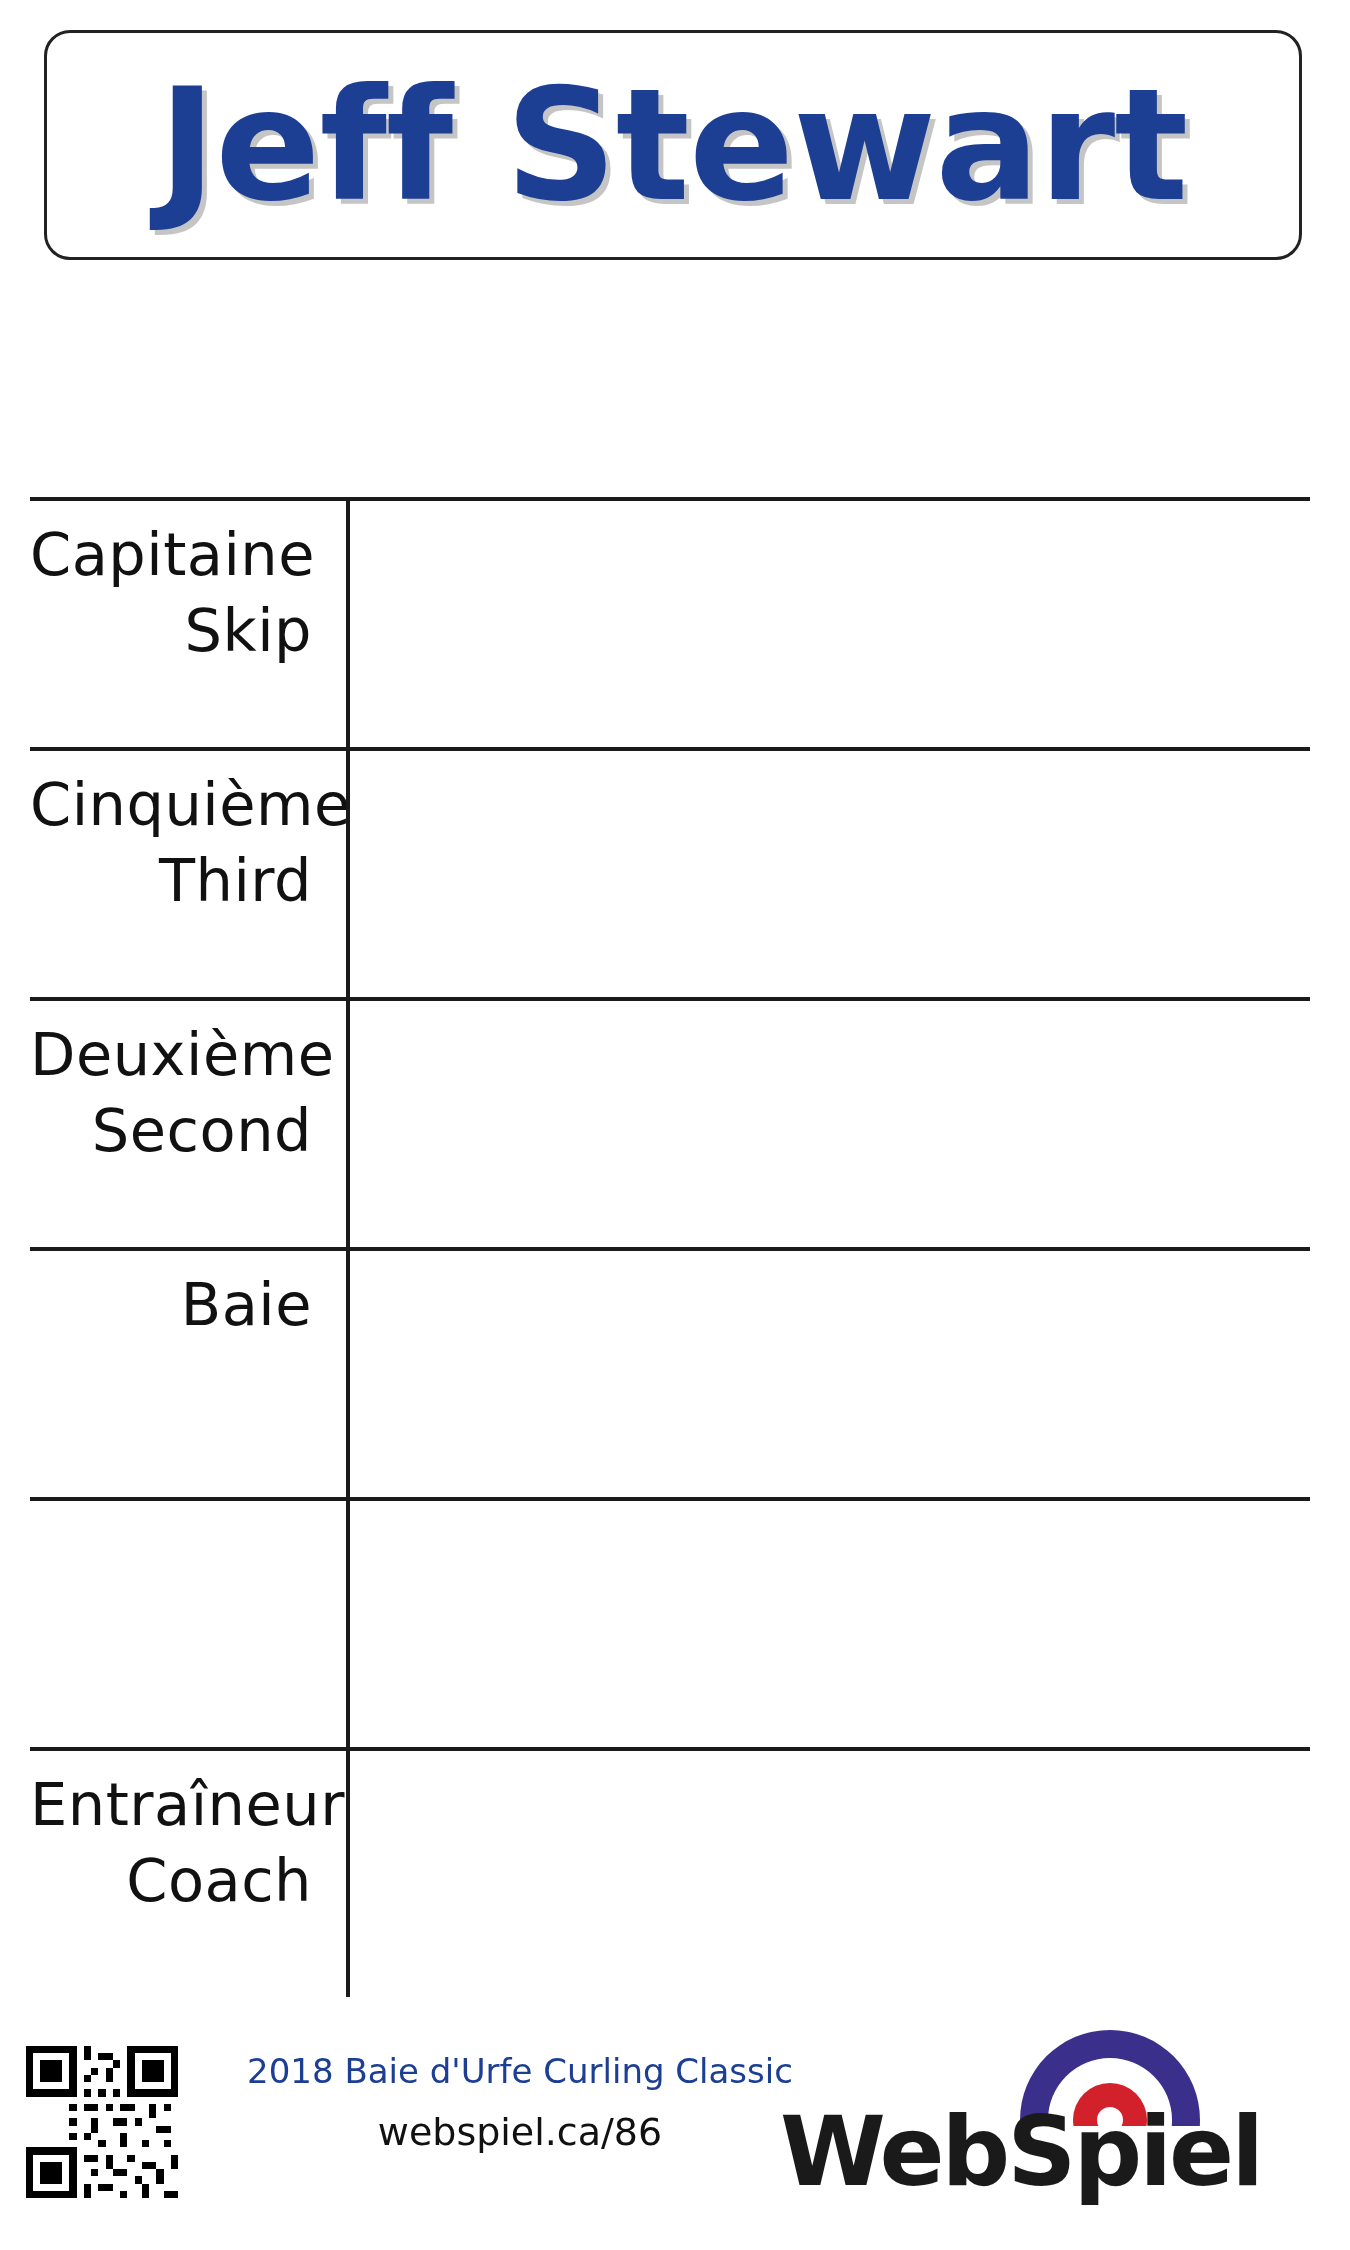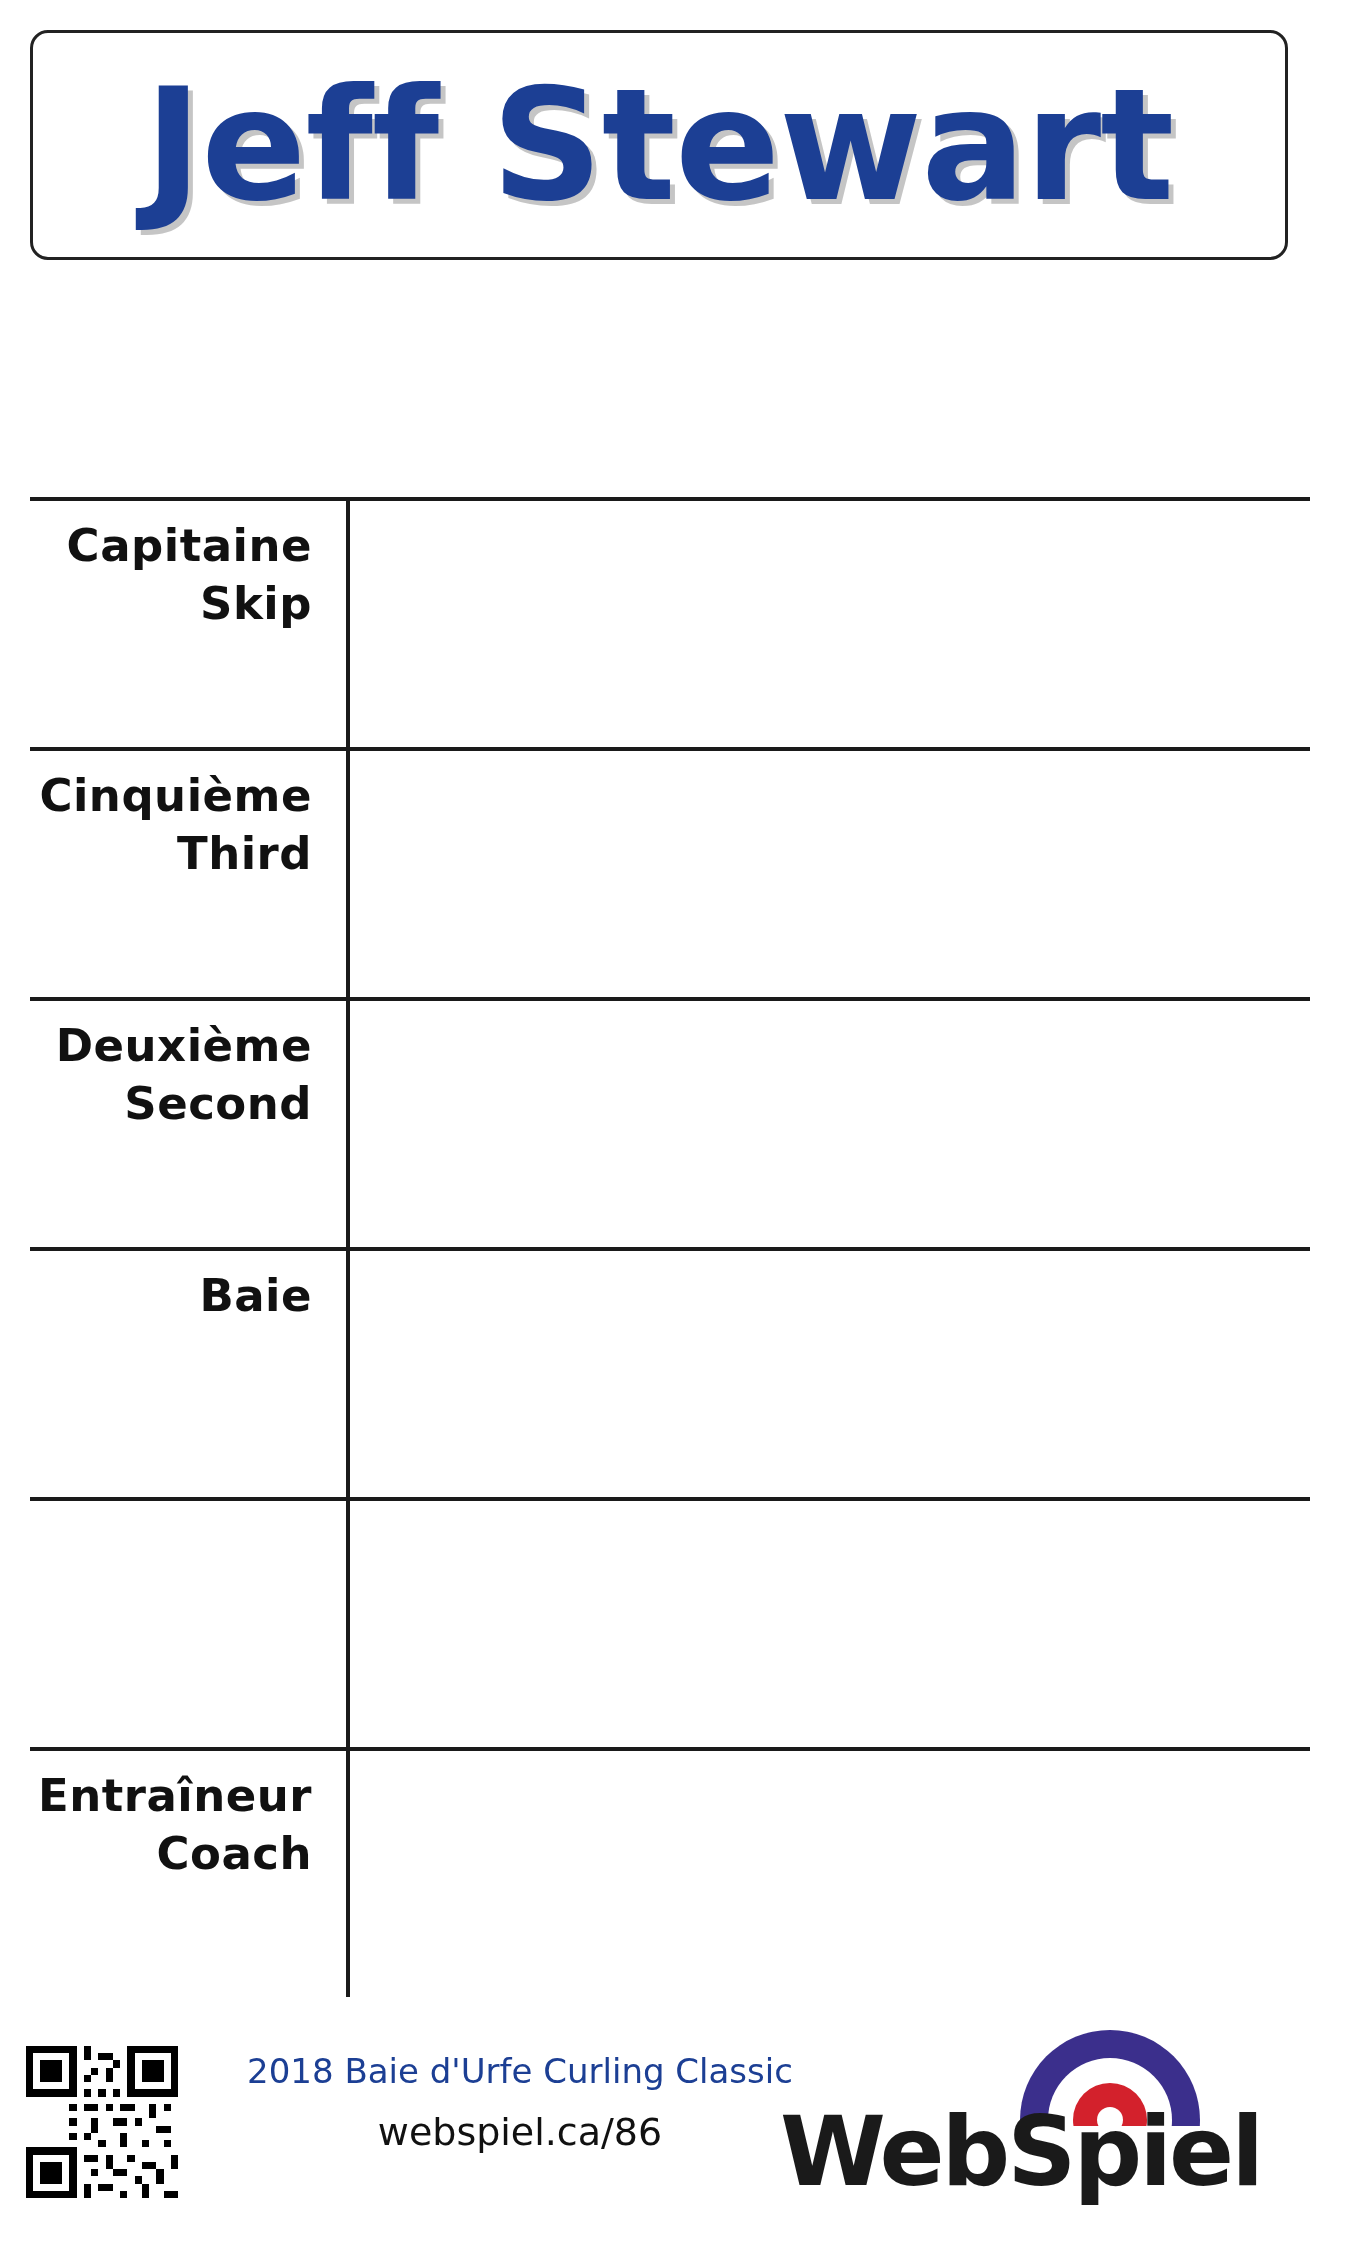--- a/index.html
+++ b/index.html
@@ -11,26 +11,26 @@
     width: 1350px;
     height: 2250px;
     position: relative;
     font-family: "Liberation Sans", sans-serif;
     overflow: hidden;
   }
 
   
   .title-plaque {
     position: absolute;
-    left: 30px;
+    left: 44px;
     top: 30px;
     width: 1258px;
     height: 230px;
     border: 3px solid #222222;
-    border-radius: 18px;
+    border-radius: 26px;
     box-sizing: border-box;
     display: flex;
     align-items: center;
     justify-content: center;
     overflow: hidden;
   }
   .title-text {
     font-family: "DejaVu Sans", sans-serif;
     font-weight: bold;
     font-size: 155px;
@@ -70,23 +70,23 @@
   }
   .label-cell {
     width: 300px;
     box-sizing: border-box;
     padding: 16px 18px 0 0;
     text-align: right;
     font-family: "DejaVu Sans", sans-serif;
     color: #111111;
   }
   .label-fr, .label-en {
-    font-size: 45px;
+    font-size: 59px;
     line-height: 1.28;
-    font-weight: bold;
+    font-weight: normal;
     letter-spacing: 0.5px;
   }
   .value-cell {
     position: absolute;
     left: 330px;
     top: 0;
     right: 0;
     height: 100%;
   }
 

